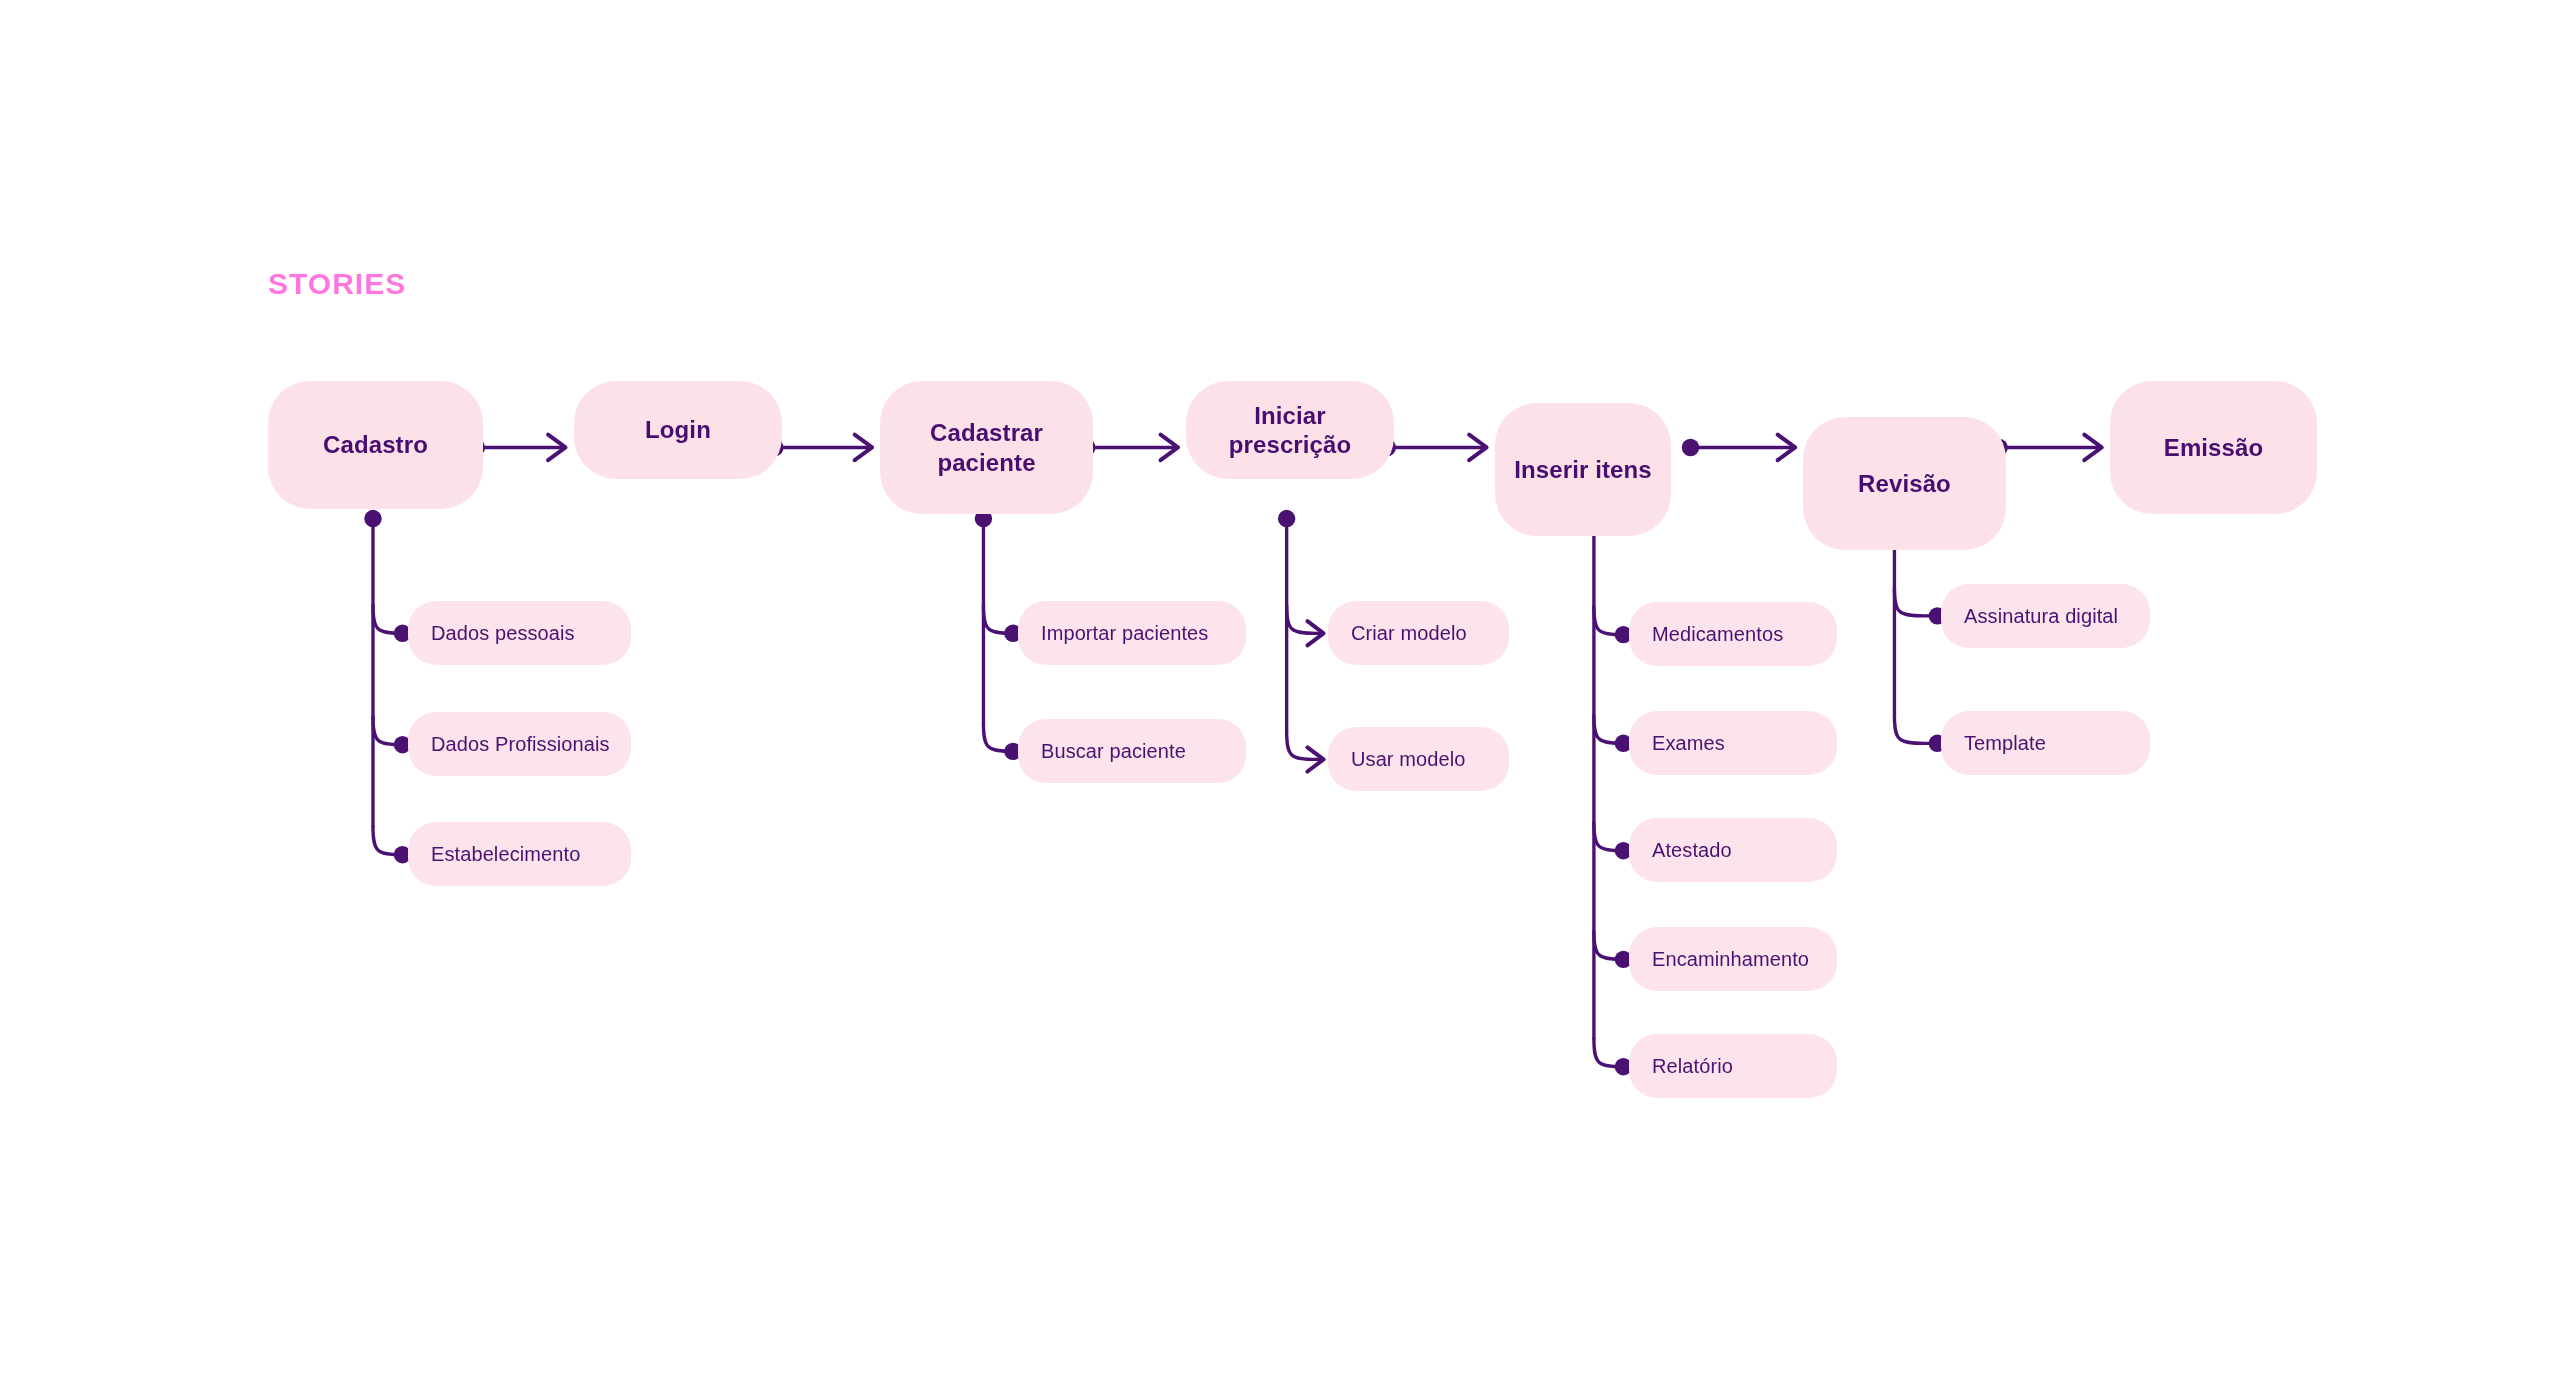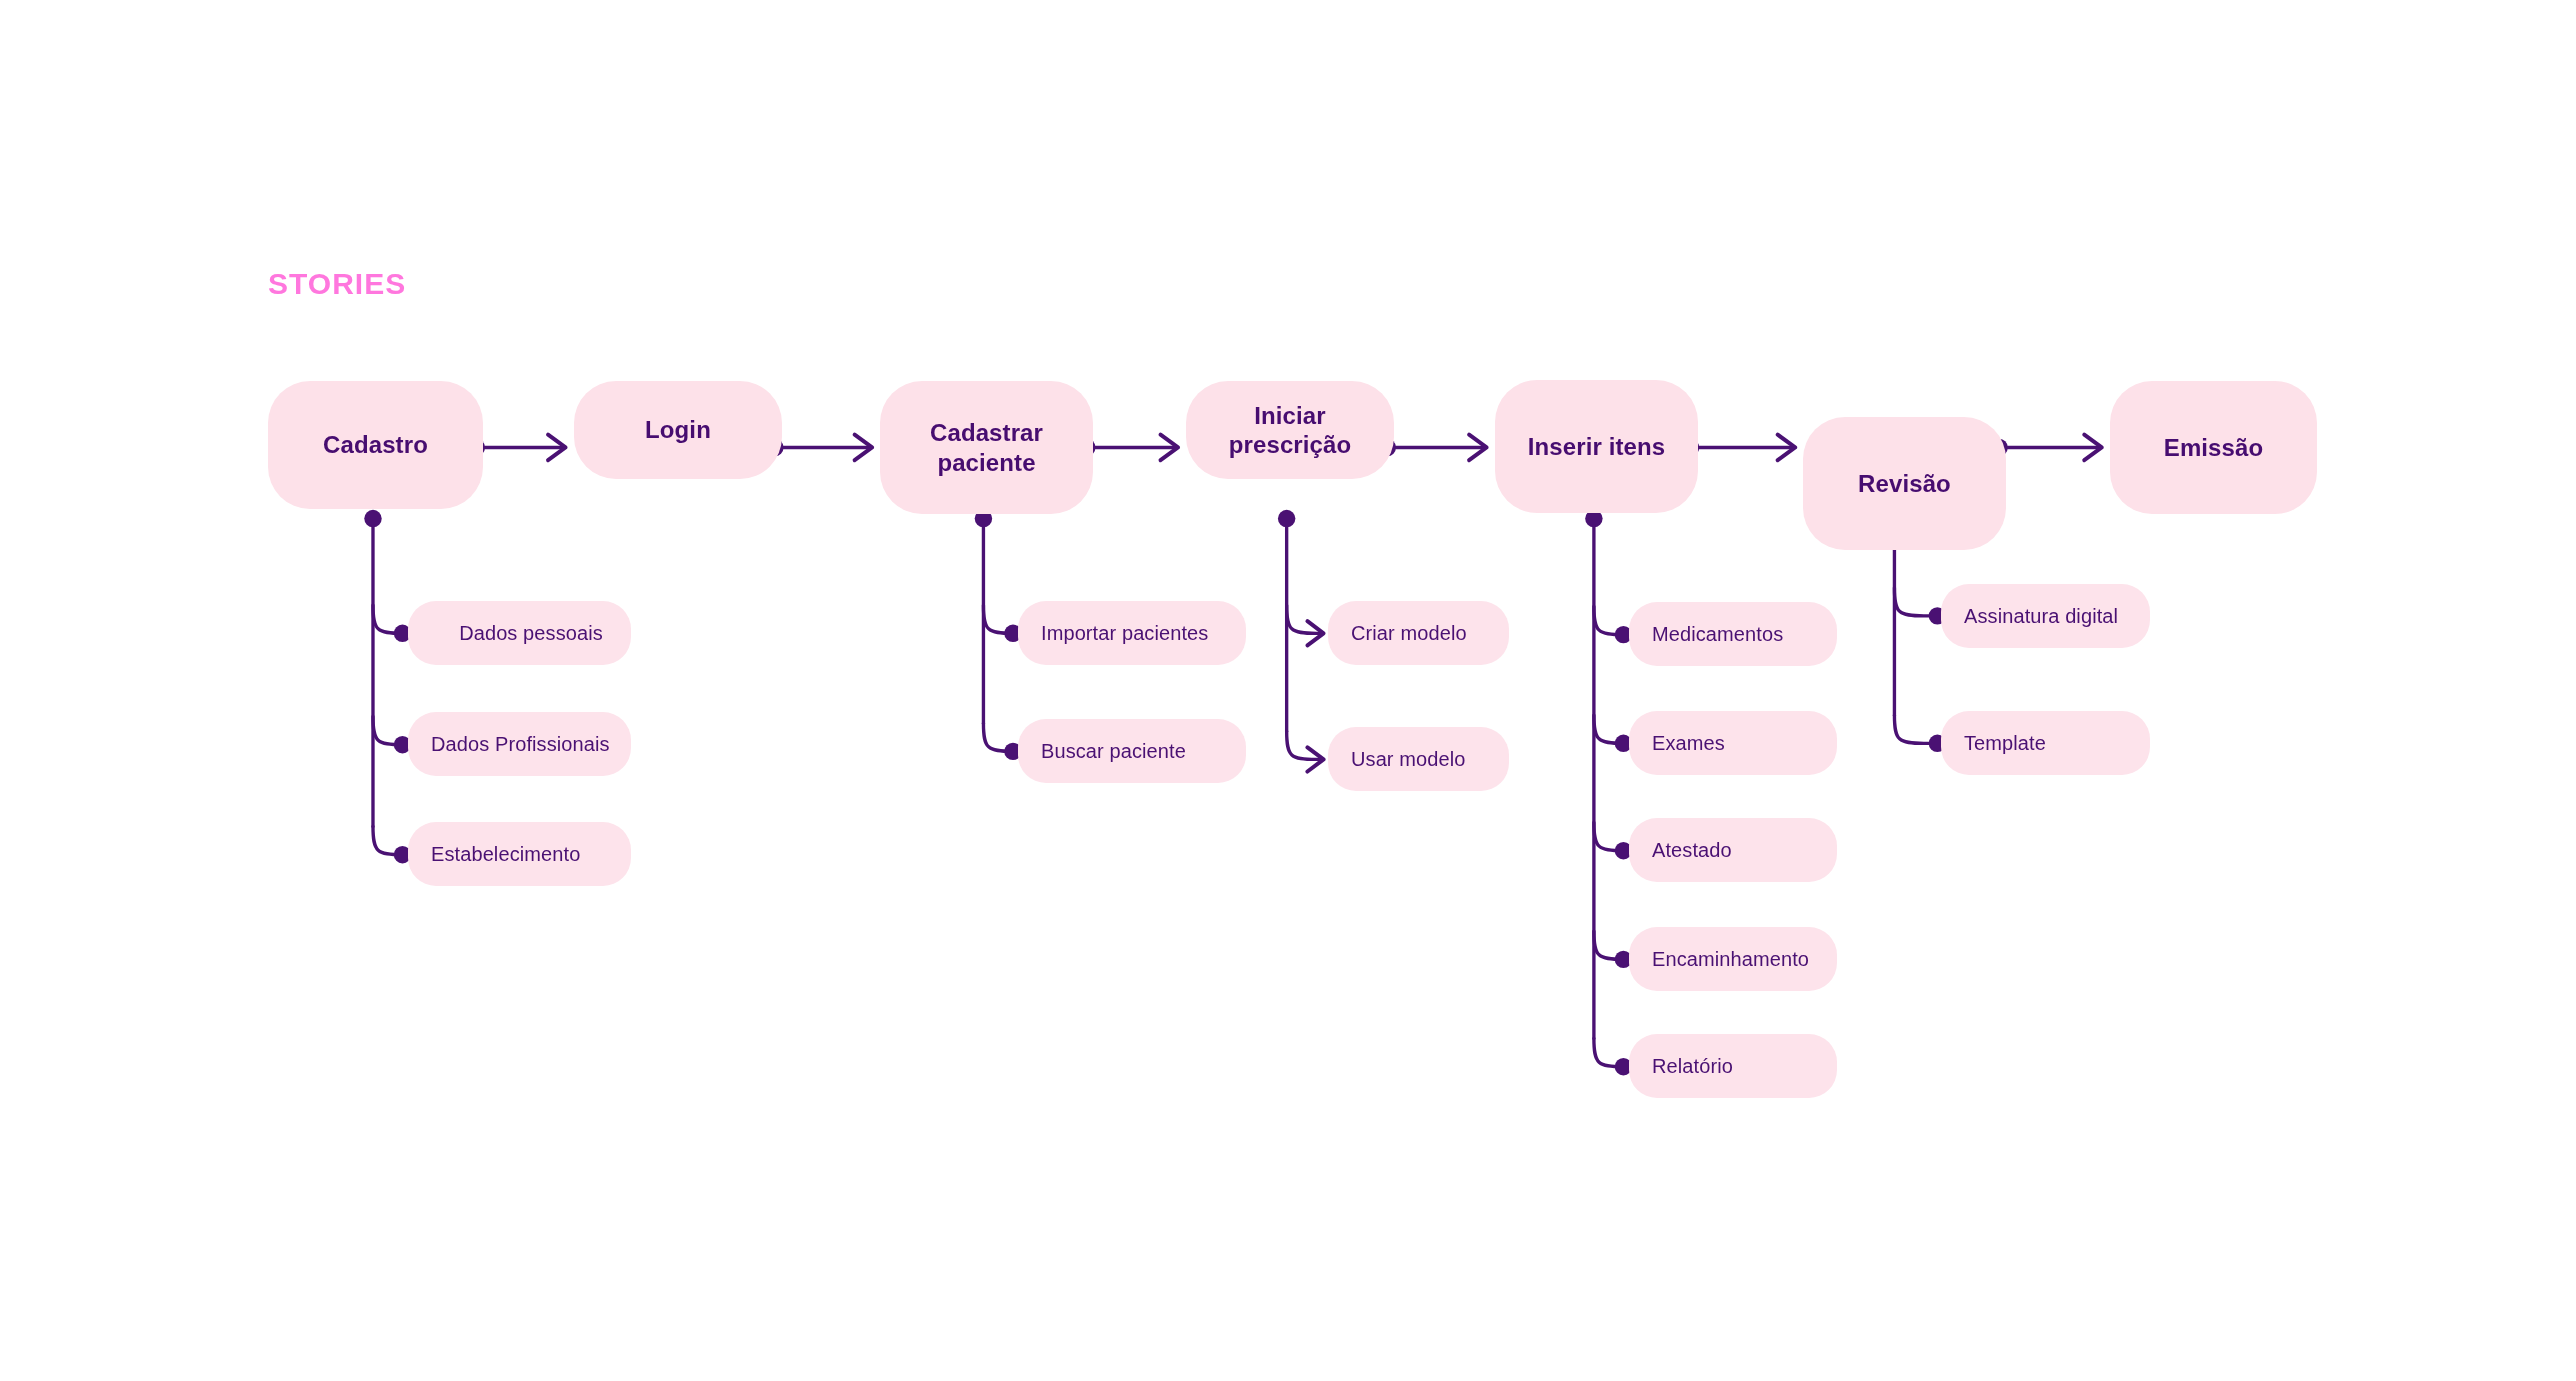--- a/index.html
+++ b/index.html
@@ -222,30 +222,30 @@
         <div class="node-label">Login</div>
       </div>
       <div class="node" style="left: 880px; top: 381px; width: 213px; height: 133px;">
         <div class="node-label">Cadastrar
 paciente</div>
       </div>
       <div class="node" style="left: 1186px; top: 381px; width: 208px; height: 98px;">
         <div class="node-label">Iniciar
 prescrição</div>
       </div>
-      <div class="node" style="left: 1495px; top: 380px; width: 203px; height: 133px;">
+      <div class="node" style="left: 1495px; top: 403px; width: 176px; height: 133px;">
         <div class="node-label">Inserir itens</div>
       </div>
       <div class="node" style="left: 1803px; top: 381px; width: 203px; height: 133px; margin-top: 36px;">
         <div class="node-label">Revisão</div>
       </div>
       <div class="node" style="left: 2110px; top: 381px; width: 207px; height: 133px;">
         <div class="node-label">Emissão</div>
       </div>
-      <div class="subnode" style="left: 408px; top: 601px; width: 223px; height: 64px; justify-content: center;">
+      <div class="subnode" style="left: 408px; top: 601px; width: 223px; height: 64px;">
         <div class="subnode-label">Dados pessoais</div>
       </div>
       <div class="subnode" style="left: 408px; top: 712px; width: 223px; height: 64px;">
         <div class="subnode-label">Dados Profissionais</div>
       </div>
       <div class="subnode" style="left: 408px; top: 822px; width: 223px; height: 64px;">
         <div class="subnode-label">Estabelecimento</div>
       </div>
       <div class="subnode" style="left: 1018px; top: 601px; width: 228px; height: 64px;">
         <div class="subnode-label">Importar pacientes</div>

